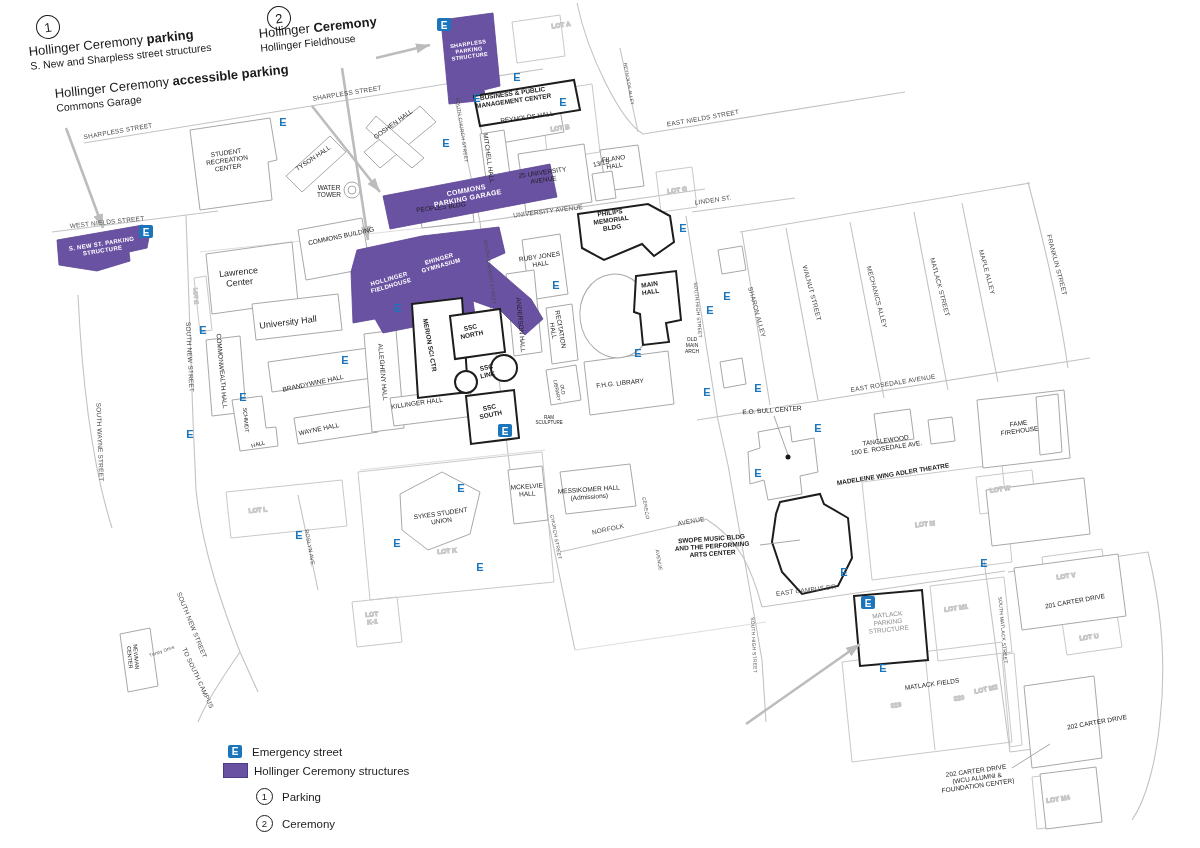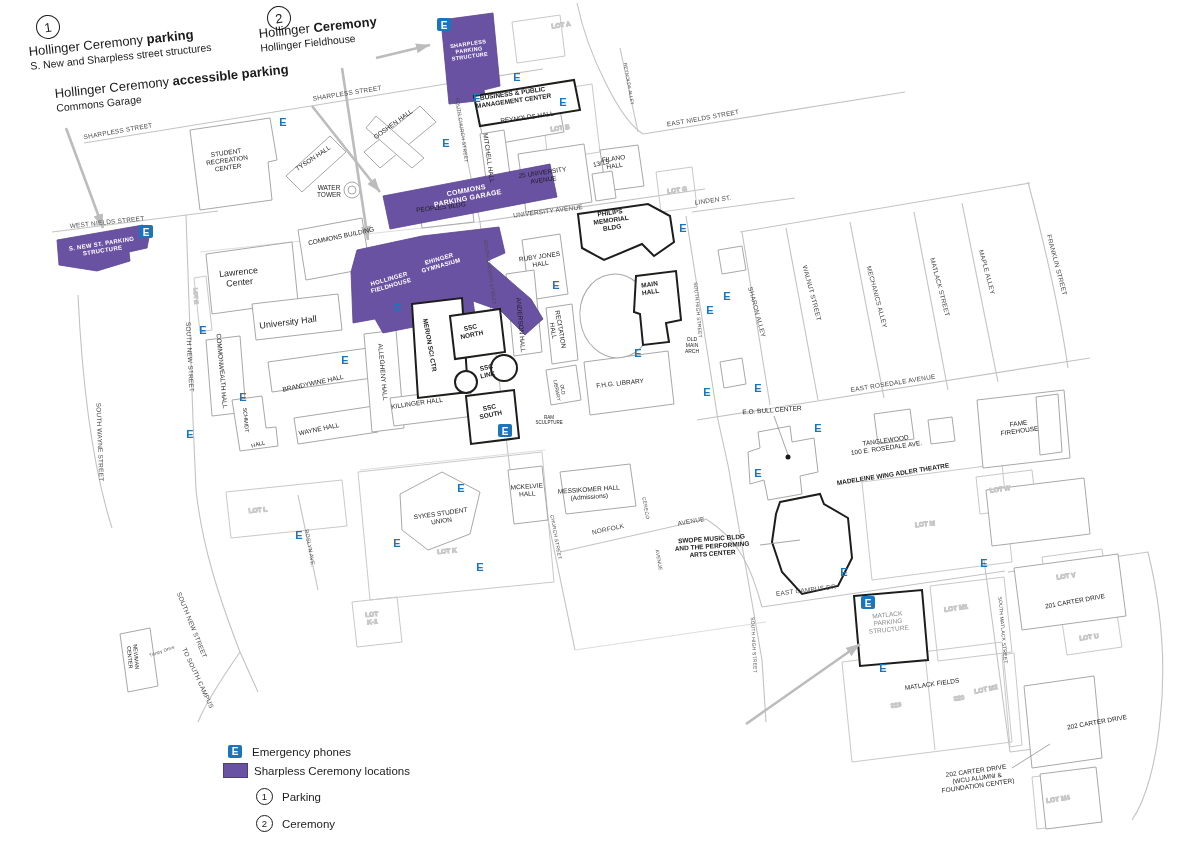--- a/index.html
+++ b/index.html
@@ -404,25 +404,25 @@
 </div>
 
 <div class="callout" style="left:258px;top:26px">
   <div class="t"><span>Hollinger </span><b>Ceremony</b></div>
   <div class="s">Hollinger Fieldhouse</div>
 </div>
 
 <div class="legend">
   <div class="legend-row">
     <span class="e-box">E</span>
-    <span>Emergency phones</span>
+    <span>Emergency street</span>
   </div>
   <div class="legend-row">
     <span class="purple-box"></span>
-    <span>Sharpless Ceremony locations</span>
+    <span>Hollinger Ceremony structures</span>
   </div>
   <div class="legend-row indent">
     <span class="circ-num">1</span>
     <span>Parking</span>
   </div>
   <div class="legend-row indent">
     <span class="circ-num">2</span>
     <span>Ceremony</span>
   </div>
 </div>

